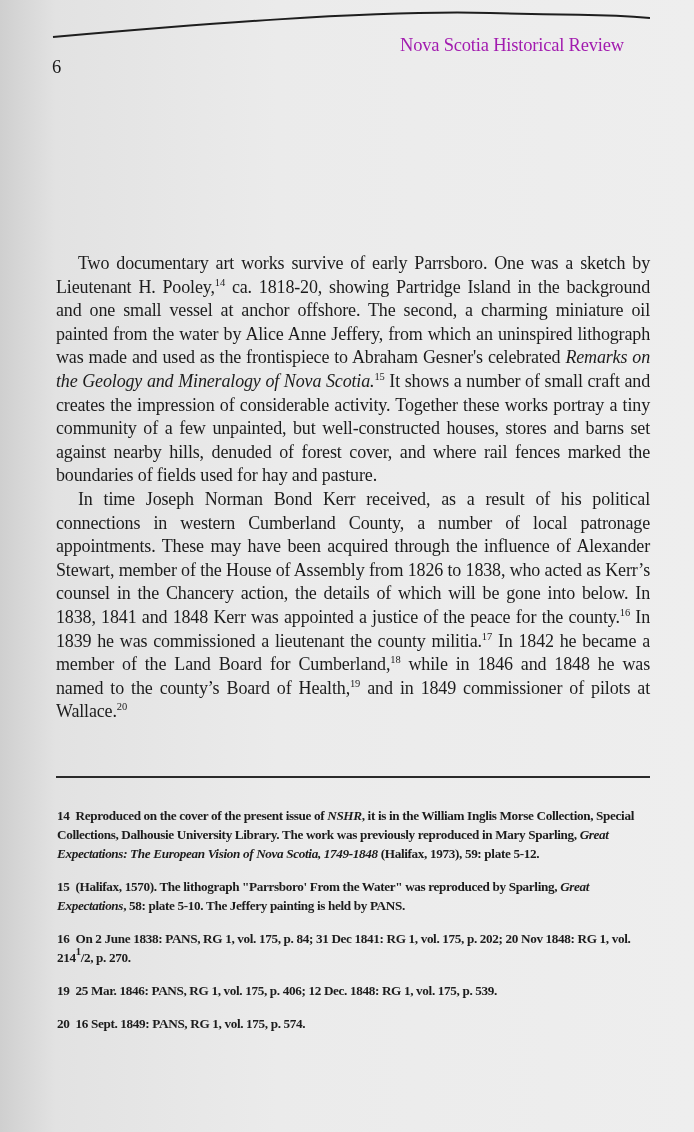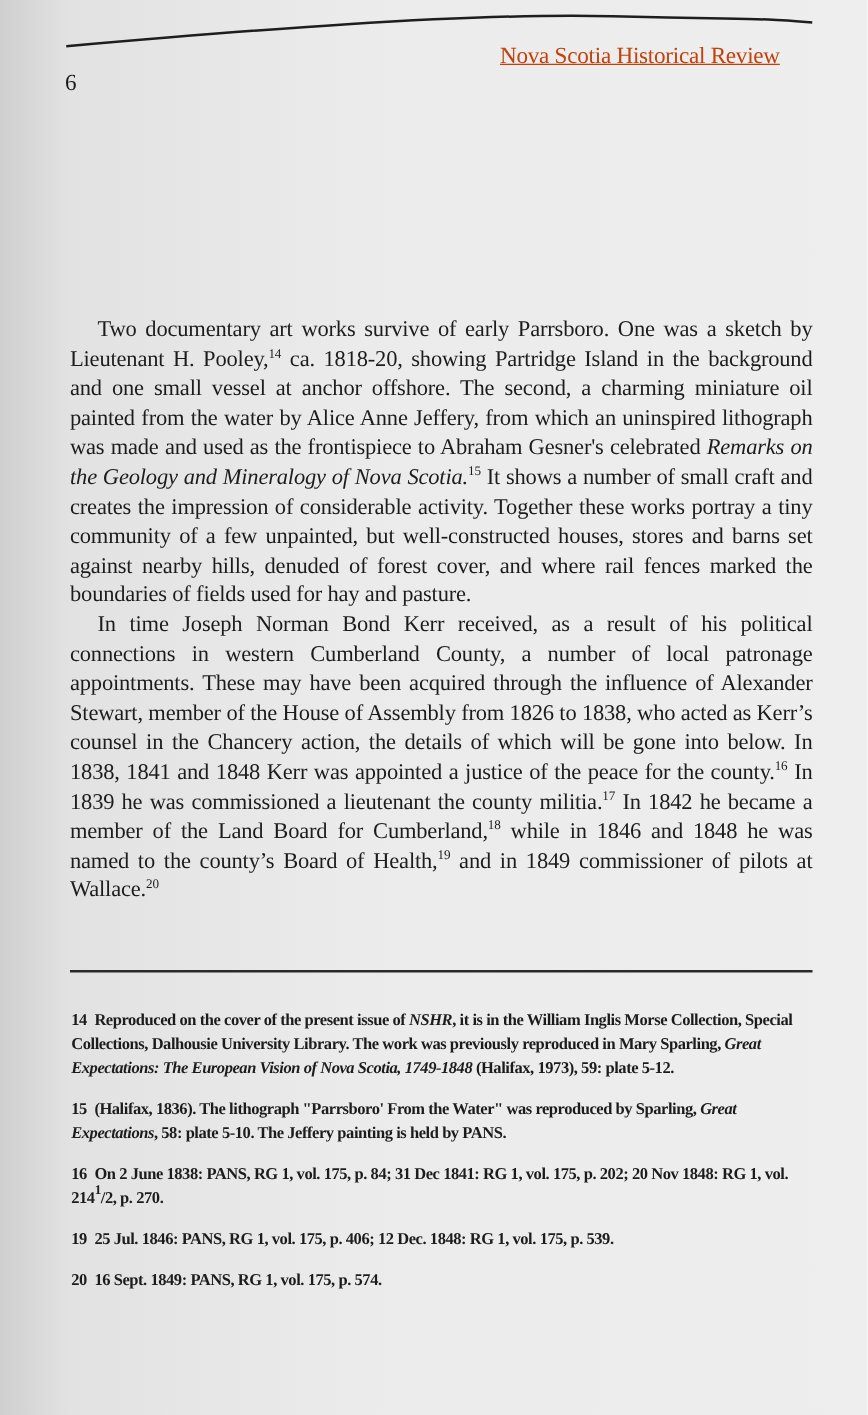--- a/index.html
+++ b/index.html
@@ -9,22 +9,21 @@
     font-family: "Liberation Serif", "DejaVu Serif", serif;
     color: #1c1c1c;
     position: relative;
   }
   .page { position: absolute; inset: 0; }
   .top-rule {
     position: absolute; left: 40px; top: 0; width: 610px; height: 40px;
   }
   .running-head {
     position: absolute; left: 400px; top: 35px; font-size: 18.5px; letter-spacing: -0.2px;
-    color: #c2410c;
-    text-decoration: underline;
+    color: #a21caf;
   }
   .page-number {
     position: absolute; left: 52px; top: 57px; font-size: 18.5px; color: #1a1a1a;
   }
   .body-text {
     position: absolute; left: 56px; top: 238px; width: 594px;
     font-size: 18px; line-height: 23.6px; text-align: justify;
     letter-spacing: -0.15px;
     margin-top: 14px;
   }
@@ -54,18 +53,18 @@
 
   <div class="body-text">
     <p><span>Two documentary art works survive of early Parrsboro. One was a sketch by Lieutenant H. Pooley,</span><sup>14</sup><span> ca. 1818-20, showing Partridge Island in the background and one small vessel at anchor offshore. The second, a charming miniature oil painted from the water by Alice Anne Jeffery, from which an uninspired lithograph was made and used as the frontispiece to Abraham Gesner's celebrated </span><i>Remarks on the Geology and Mineralogy of Nova Scotia.</i><sup>15</sup><span> It shows a number of small craft and creates the impression of considerable activity. Together these works portray a tiny community of a few unpainted, but well-constructed houses, stores and barns set against nearby hills, denuded of forest cover, and where rail fences marked the boundaries of fields used for hay and pasture.</span></p>
     <p><span>In time Joseph Norman Bond Kerr received, as a result of his political connections in western Cumberland County, a number of local patronage appointments. These may have been acquired through the influence of Alexander Stewart, member of the House of Assembly from 1826 to 1838, who acted as Kerr’s counsel in the Chancery action, the details of which will be gone into below. In 1838, 1841 and 1848 Kerr was appointed a justice of the peace for the county.</span><sup>16</sup><span> In 1839 he was commissioned a lieutenant the county militia.</span><sup>17</sup><span> In 1842 he became a member of the Land Board for Cumberland,</span><sup>18</sup><span> while in 1846 and 1848 he was named to the county’s Board of Health,</span><sup>19</sup><span> and in 1849 commissioner of pilots at Wallace.</span><sup>20</sup></p>
   </div>
 
   <div class="fn-rule"></div>
 
   <div class="footnotes">
     <div class="fn"><span class="num">14</span><span>Reproduced on the cover of the present issue of </span><i>NSHR</i><span>, it is in the William Inglis Morse Collection, Special Collections, Dalhousie University Library. The work was previously reproduced in Mary Sparling, </span><i>Great Expectations: The European Vision of Nova Scotia, 1749-1848</i><span> (Halifax, 1973), 59: plate 5-12.</span></div>
-    <div class="fn"><span class="num">15</span><span>(Halifax, 1836). The lithograph "Parrsboro' From the Water" was reproduced by Sparling, </span><i>Great Expectations</i><span>, 58: plate 5-10. The Jeffery painting is held by PANS.</span></div>
+    <div class="fn"><span class="num">15</span><span>(Halifax, 1570). The lithograph "Parrsboro' From the Water" was reproduced by Sparling, </span><i>Great Expectations</i><span>, 58: plate 5-10. The Jeffery painting is held by PANS.</span></div>
     <div class="fn"><span class="num">16</span><span>On 2 June 1838: PANS, RG 1, vol. 175, p. 84; 31 Dec 1841: RG 1, vol. 175, p. 202; 20 Nov 1848: RG 1, vol. 214</span><sup>1</sup><span>/2, p. 270.</span></div>
-    <div class="fn"><span class="num">19</span><span>25 Jul. 1846: PANS, RG 1, vol. 175, p. 406; 12 Dec. 1848: RG 1, vol. 175, p. 539.</span></div>
+    <div class="fn"><span class="num">19</span><span>25 Mar. 1846: PANS, RG 1, vol. 175, p. 406; 12 Dec. 1848: RG 1, vol. 175, p. 539.</span></div>
     <div class="fn"><span class="num">20</span><span>16 Sept. 1849: PANS, RG 1, vol. 175, p. 574.</span></div>
   </div>
 </div>
 
 </body></html>

